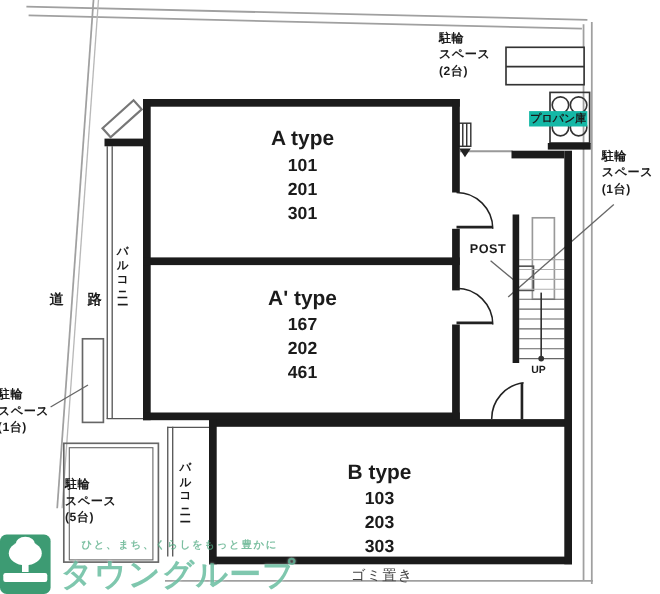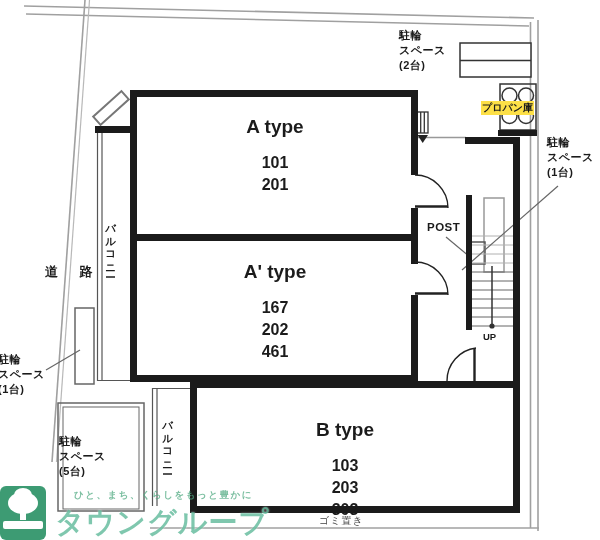--- a/index.html
+++ b/index.html
@@ -2,28 +2,28 @@
 <html><head>
 <meta charset="utf-8">
 <style>
   html,body{margin:0;padding:0;background:#fff;}
   #stage{position:relative;width:600px;height:540px;background:#fff;overflow:hidden;
          font-family:"Liberation Sans","DejaVu Sans",sans-serif;color:#1b1b1b;}
   #linework{position:absolute;left:0;top:0;}
   .lbl{position:absolute;white-space:nowrap;}
   .apt{position:absolute;text-align:center;}
   .apt-title{font-weight:bold;font-size:19px;line-height:20px;}
-  .apt-units{font-weight:bold;font-size:16px;line-height:22px;margin-top:15px;text-align:center;}
+  .apt-units{font-weight:bold;font-size:16px;line-height:22px;margin-top:3px;text-align:center;}
   .small{font-size:11px;line-height:15px;font-weight:bold;letter-spacing:0.5px;}
   .vert{writing-mode:vertical-rl;text-orientation:upright;font-size:10.5px;letter-spacing:2px;font-weight:bold;}
   .road{font-size:13px;font-weight:bold;letter-spacing:9px;}
   .post{font-size:11.5px;font-weight:bold;letter-spacing:0.5px;}
   .up{font-size:9.5px;font-weight:bold;}
-  .propane{font-size:10px;font-weight:bold;background:#fde047;padding:0 1px;}
-  .note{font-size:10px;color:#444;letter-spacing:1px;}
+  .propane{font-size:10px;font-weight:bold;background:#14b8a6;padding:0 1px;}
+  .note{font-size:13px;color:#444;letter-spacing:1px;}
   .wm-slogan{font-size:9.5px;letter-spacing:1.5px;color:rgba(80,170,130,0.75);font-weight:bold;}
   .wm-brand{font-size:29px;font-weight:bold;letter-spacing:1px;color:rgba(77,178,143,0.72);
             text-shadow:0 0 2px rgba(255,255,255,0.7);}
   .wm-logo{position:absolute;left:0;top:486px;width:46px;height:54px;background:#2f9469;
            border-radius:6px;opacity:0.93;}
   .wm-logo .crown{position:absolute;left:8px;top:6px;width:30px;height:22px;background:#fff;border-radius:50%;}
   .wm-logo .crown2{position:absolute;left:14px;top:2px;width:18px;height:14px;background:#fff;border-radius:50%;}
   .wm-logo .trunk{position:absolute;left:20px;top:24px;width:6px;height:10px;background:#fff;}
   .wm-logo .band{position:absolute;left:3px;top:35px;width:40px;height:8px;background:#fff;border-radius:2px;}
 </style>
@@ -142,20 +142,21 @@
     <rect x="-19" y="-5.5" width="38" height="11" transform="translate(111,108) rotate(-42)" fill="#fff" stroke="#777" stroke-width="2"></rect>
   </svg>
 
   <div class="lbl road" style="left:13px;top:263px;margin-left:32px;">道 路</div>
 
   <div class="apt" style="left:215px;top:117px;width:120px;">
     <div class="apt-title">A type</div>
     <div class="apt-units">
       <div>101</div>
       <div>201</div>
+      <div>301</div>
     </div>
   </div>
 
   <div class="apt" style="left:215px;top:262px;width:120px;">
     <div class="apt-title">A' type</div>
     <div class="apt-units">
       <div>167</div>
       <div>202</div>
       <div>461</div>
     </div>

